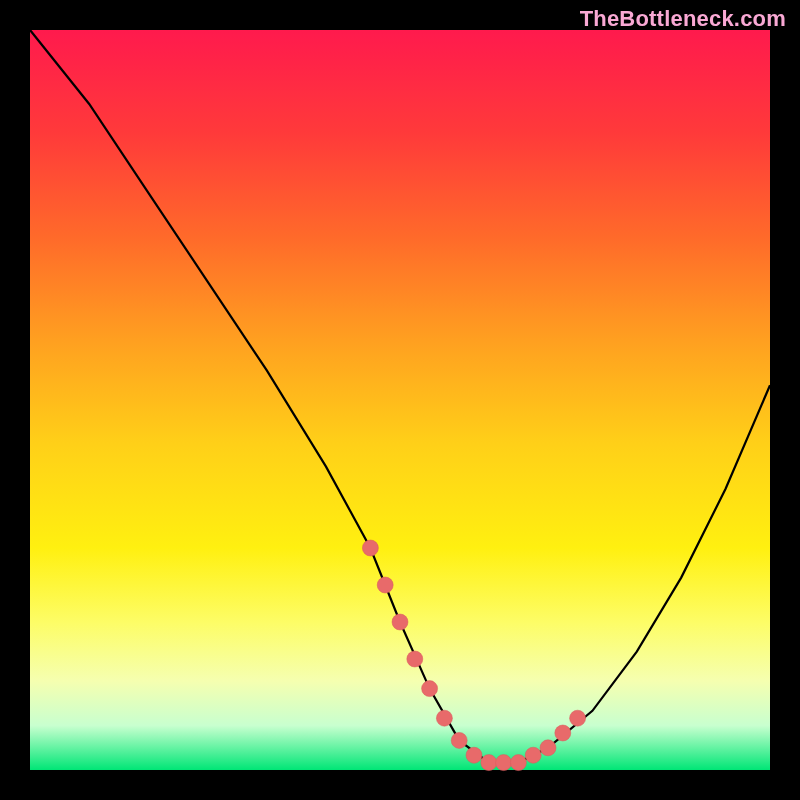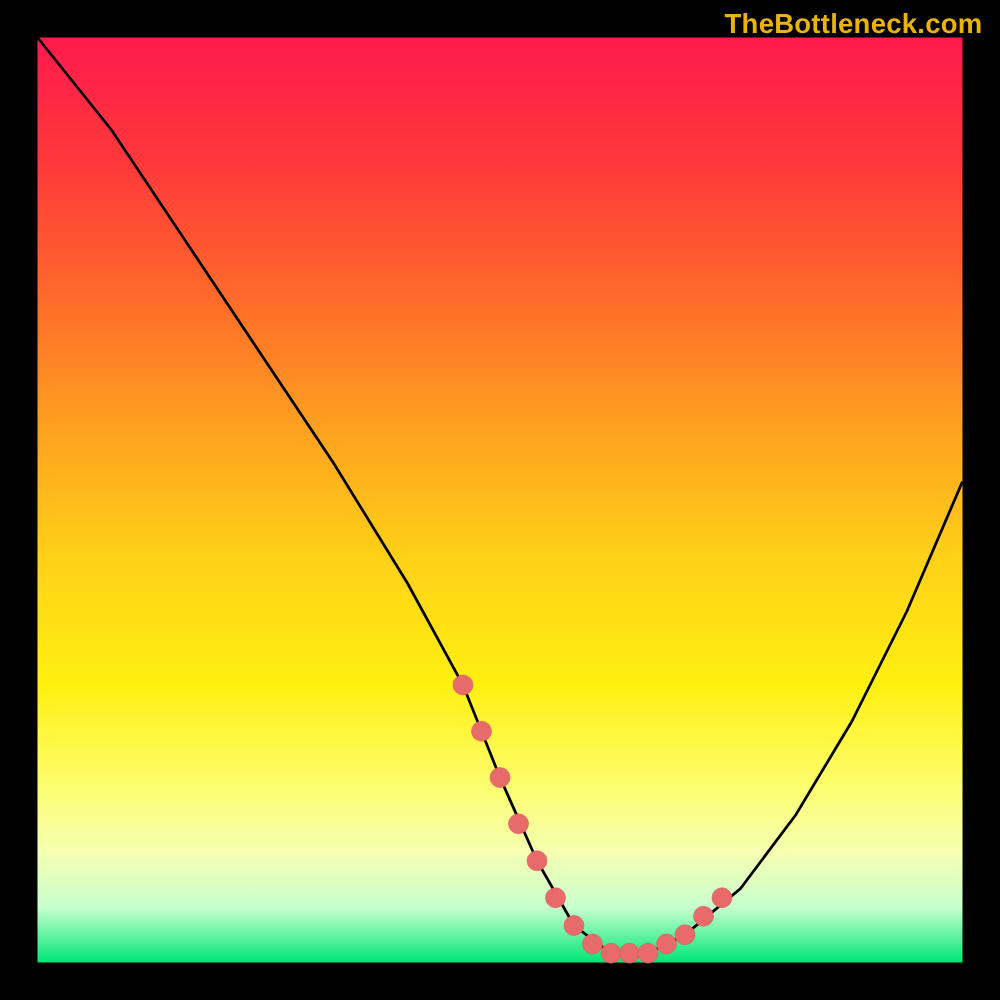--- a/index.html
+++ b/index.html
@@ -32,21 +32,21 @@
       #fff010 70%,
       #fdfd66 80%,
       #f5ffb0 88%,
       #c8ffcf 94%,
       #00e676 100%);
   }
   .watermark {
     position: absolute;
     top: 6px;
     right: 14px;
-    color: #eab308;
+    color: #f9a8d4;
     font-size: 22px;
     font-weight: 600;
     letter-spacing: 0.2px;
     user-select: none;
   }
   svg.curve {
     position: absolute;
     left: 0;
     top: 0;
     width: 740px;

